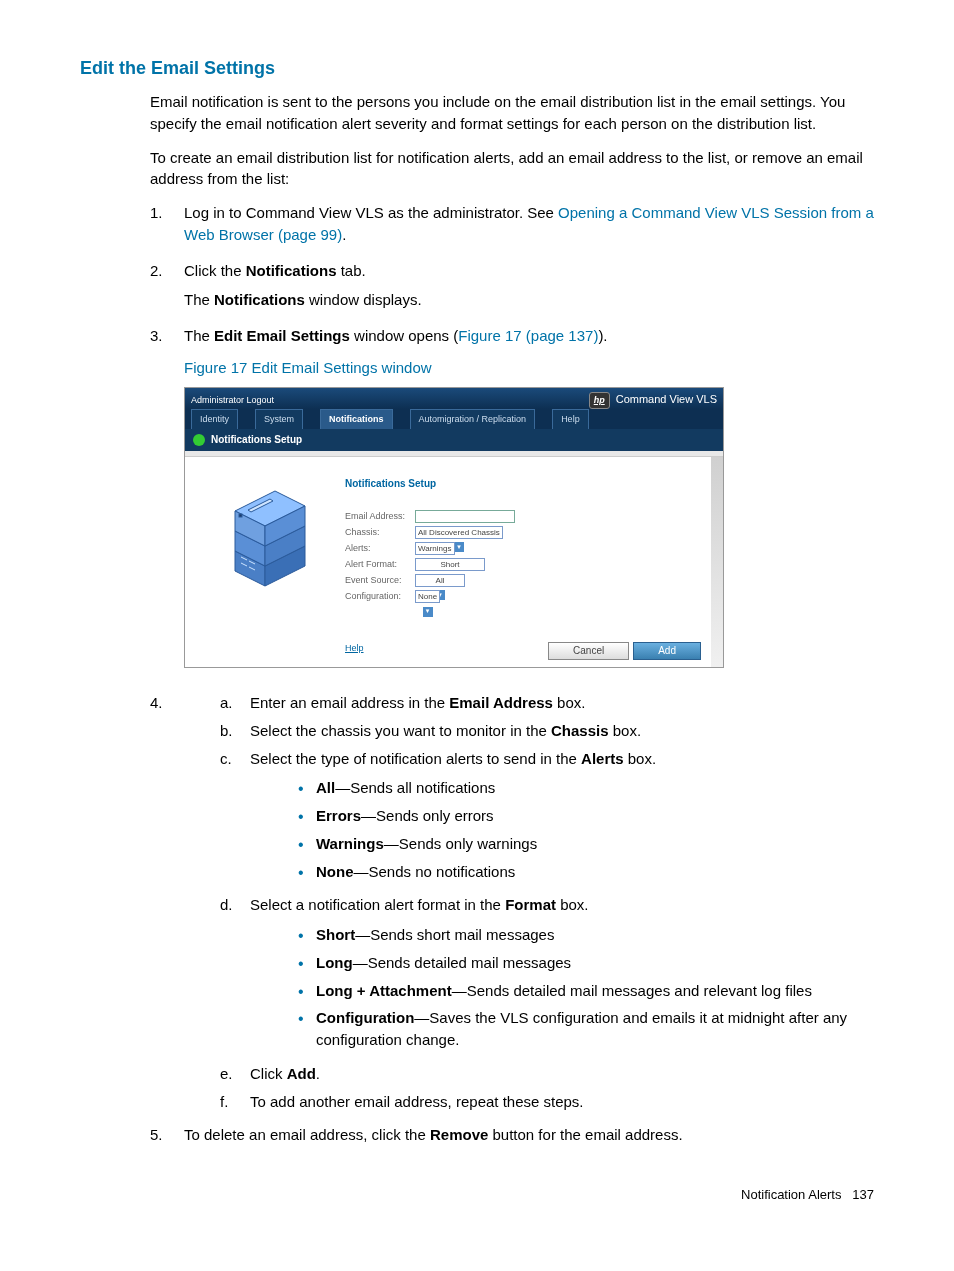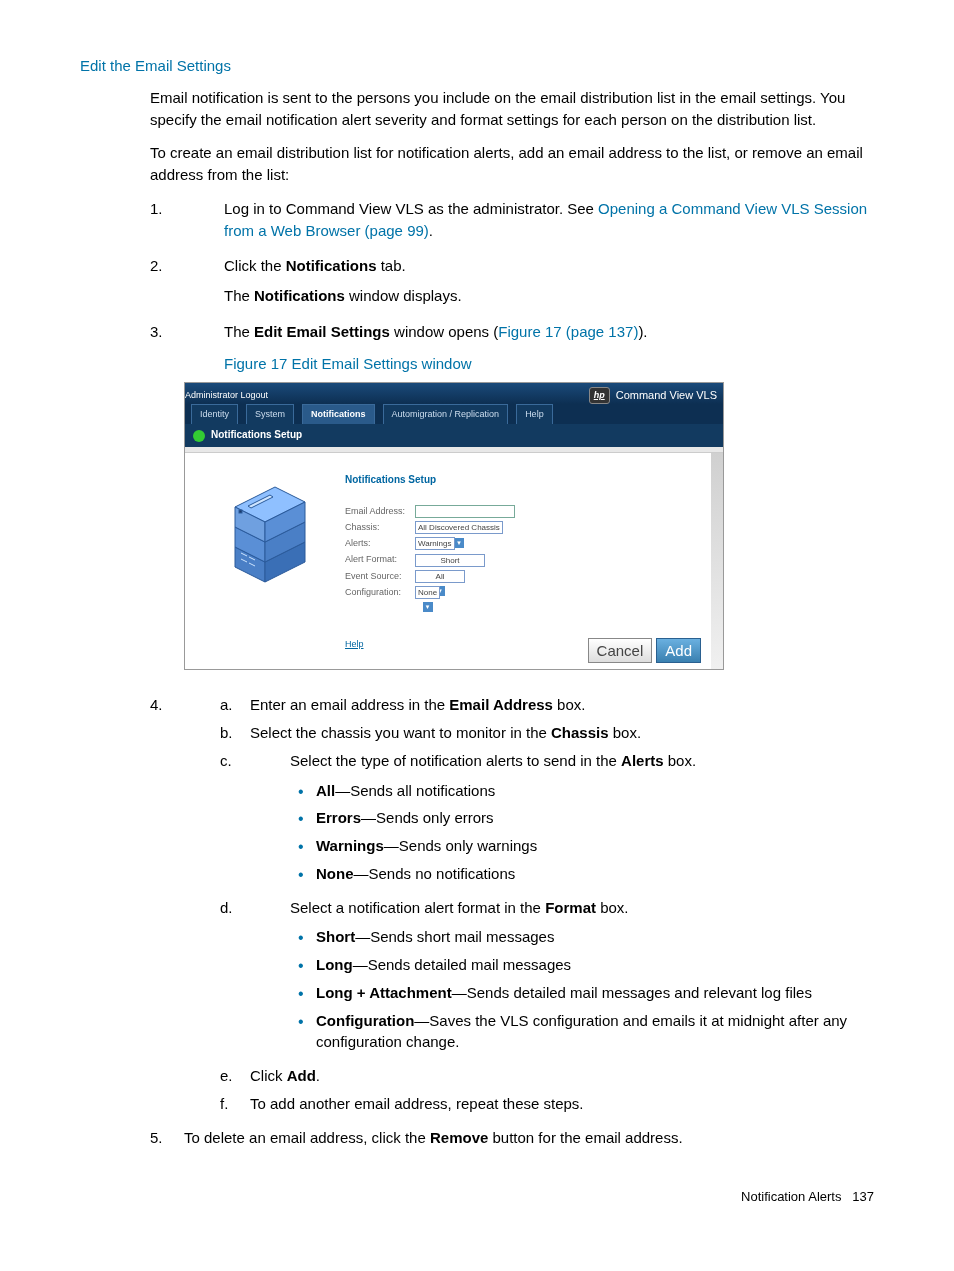--- a/index.html
+++ b/index.html
@@ -7,70 +7,70 @@
     font-family: Arial, Helvetica, sans-serif;
     font-size: 15px;
     color: #000;
     background: #fff;
     width: 954px;
     padding: 55px 80px 40px 80px;
     line-height: 1.45;
   }
   .section-heading {
     color: #0073a8;
-    font-size: 15px;
-    font-weight: 400;
+    font-size: 18px;
+    font-weight: 700;
     margin-bottom: 10px;
   }
   .content { margin-left: 70px; }
   .para { margin-bottom: 12px; }
   ol.steps { list-style: none; padding-left: 0; }
   ol.steps > li { display: flex; margin-bottom: 6px; }
   ol.steps > li > .num { width: 34px; flex-shrink:0; }
   ol.steps > li > .body { flex: 1; }
-  .body p { margin-bottom: 8px; margin-left: 40px; }
+  .body p { margin-bottom: 8px; }
   .link { color: #0073a8; }
   .bold { font-weight: 700; }
   .fig-caption { color: #0073a8; font-weight: 400; margin: 10px 0 8px 0; font-size: 15px; }
   ol.sub { list-style: none; padding-left: 36px; }
   ol.sub > li { display:flex; margin-bottom:6px; }
   ol.sub > li > .num { width: 30px; flex-shrink:0; }
   ol.sub > li > .body { flex:1; }
   ul.bullets { list-style: none; padding-left: 48px; }
   ul.bullets li { position: relative; padding-left: 18px; margin-bottom: 6px; }
   ul.bullets li::before { content: "•"; position: absolute; left: 0; color: #0073a8; font-size: 16px; }
   .footer { text-align: right; font-size: 13px; margin-top: 40px; }
 
   
   .figure { border:1px solid #999; width: 540px; margin-bottom:18px; font-family: Tahoma, Arial, sans-serif; }
-  .fig-top { background: linear-gradient(#1a4a7a,#0d2f52); color:#fff; font-size:9px; padding:4px 6px 0 0; display:flex; justify-content:space-between; align-items:center; }
+  .fig-top { background: linear-gradient(#1a4a7a,#0d2f52); color:#fff; font-size:9px; padding:4px 6px 0 6px; display:flex; justify-content:space-between; align-items:center; }
   .fig-top a { color:#fff; }
   .hp-badge { background:#333; border:1px solid #888; border-radius:3px; padding:1px 4px; font-weight:700; font-style:italic; font-size:9px;text-decoration:underline; }
   .fig-brand { font-size:11px; color:#fff; display:flex; align-items:center; gap:6px;}
-  .fig-tabs { background:#0d2f52; padding:0 6px; display:flex; gap:8px; font-size:9px; }
+  .fig-tabs { background:#0d2f52; padding:0 6px; display:flex; gap:17px; font-size:9px; }
   .fig-tab { padding:3px 8px; color:#cde; border:1px solid #3a6a9a; border-bottom:none; background:#123a60; cursor:pointer;}
   .fig-tab.active { background:#2a5a8a; color:#fff; font-weight:700;}
   .fig-bar { background:#123a60; color:#fff; font-size:10px; font-weight:700; padding:4px 8px; display:flex; align-items:center; gap:6px;}
   .fig-bar .refresh { width:12px; height:12px; border-radius:50%; background:#3c3; display:inline-block; position:relative;}
   .fig-divider { height:6px; background:#e8e8e8; border-bottom:1px solid #ccc;}
   .fig-body { display:flex; background:#fff; min-height:210px; position:relative; border-right:12px solid #e6e6e6;}
   .fig-body::after{ content:""; position:absolute; right:-12px; top:0; width:12px; height:100%; background:linear-gradient(#d0d0d0,#f0f0f0);}
   .fig-sb-up { position:absolute; right:-11px; top:1px; width:10px; height:12px; background:#ccd; border:1px solid #99a;}
   .fig-left { width:160px; padding:24px 10px; display:flex; justify-content:center;}
   .fig-form { flex:1; padding:20px 10px 6px 0; font-size:9px; color:#444;}
   .fig-form-title { color:#0066a1; font-weight:700; font-size:10px; margin-bottom:18px;}
   .fig-row { display:flex; align-items:center; margin-bottom:3px; }
   .fig-label { width:70px; color:#666;}
   .fig-input { border:1px solid #7a9; height:13px; background:#fff;}
   .fig-select { border:1px solid #7a9acb; background:#fff; font-size:8px; padding:0 2px; display:inline-flex; align-items:center; gap:4px; height:13px;flex-direction:column;}
   .fig-select .caret { background:#4a8ac8; color:#fff; width:10px; height:10px; display:inline-flex; align-items:center; justify-content:center; font-size:7px;}
   .fig-bottom { border-top:1px solid #ccc; padding:4px 8px; display:flex; justify-content:space-between; font-size:9px; background:#fff;}
   .fig-help { color:#0066a1; text-decoration:underline; cursor:pointer;}
   .fig-btns { display:flex; gap:4px;}
-  .fig-btn { border:1px solid #888; background:linear-gradient(#fff,#ddd); padding:1px 8px; font-size:15px; cursor:pointer;}
+  .fig-btn { border:1px solid #888; background:linear-gradient(#fff,#ddd); padding:1px 24px; font-size:10px; cursor:pointer;}
   .fig-btn.primary { background:linear-gradient(#6ab0e0,#3a80b0); color:#fff; border-color:#2a6090;}
   .server-stack svg { display:block;}
 </style>
 </head>
 <body>
 
 <h2 class="section-heading">Edit the Email Settings</h2>
 
 <div class="content">
   <p class="para">Email notification is sent to the persons you include on the email distribution list in the email settings. You specify the email notification alert severity and format settings for each person on the distribution list.</p>

